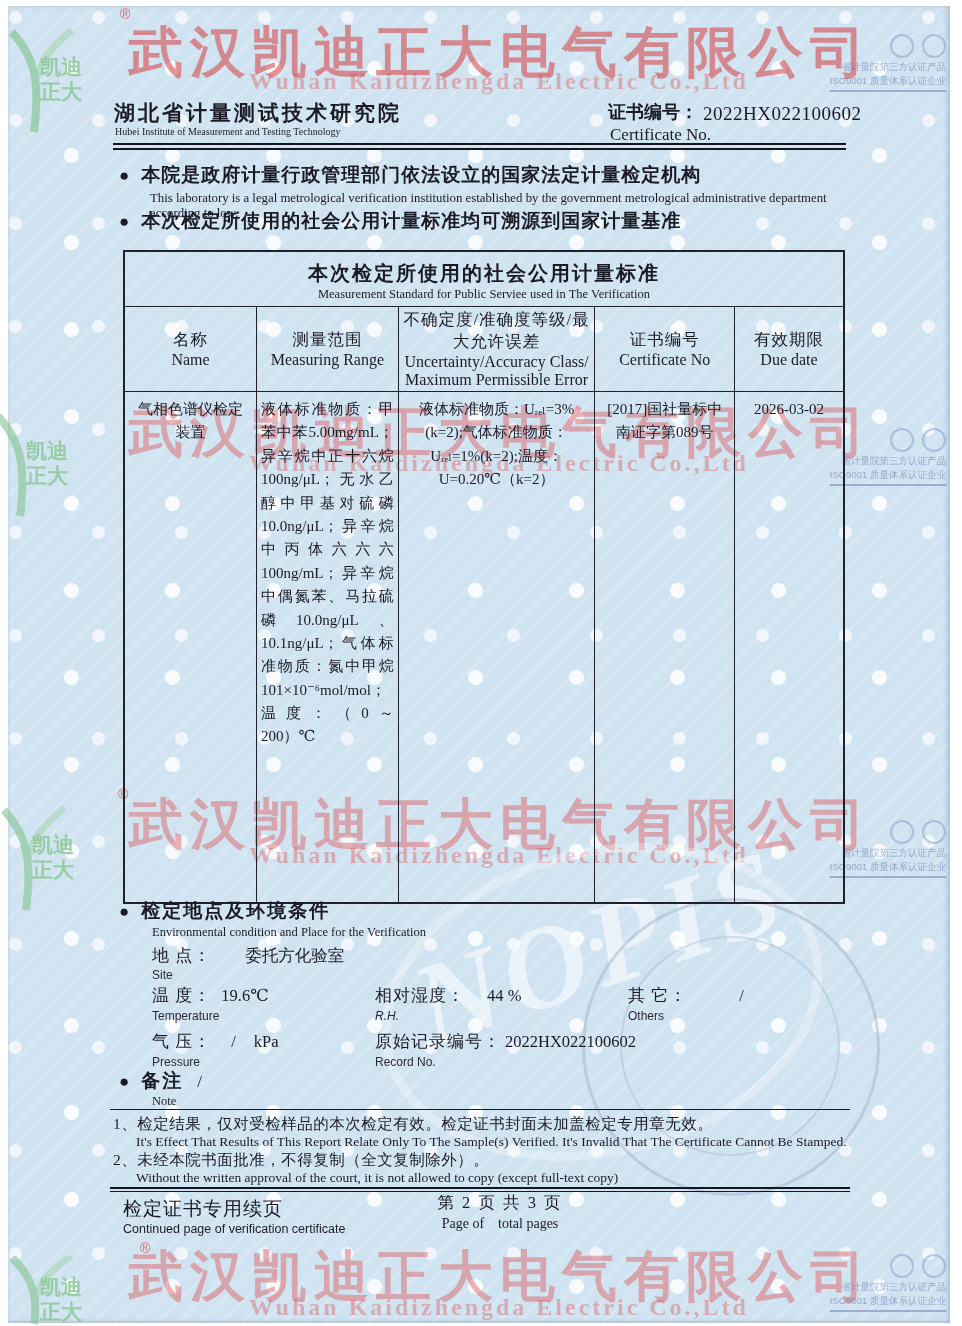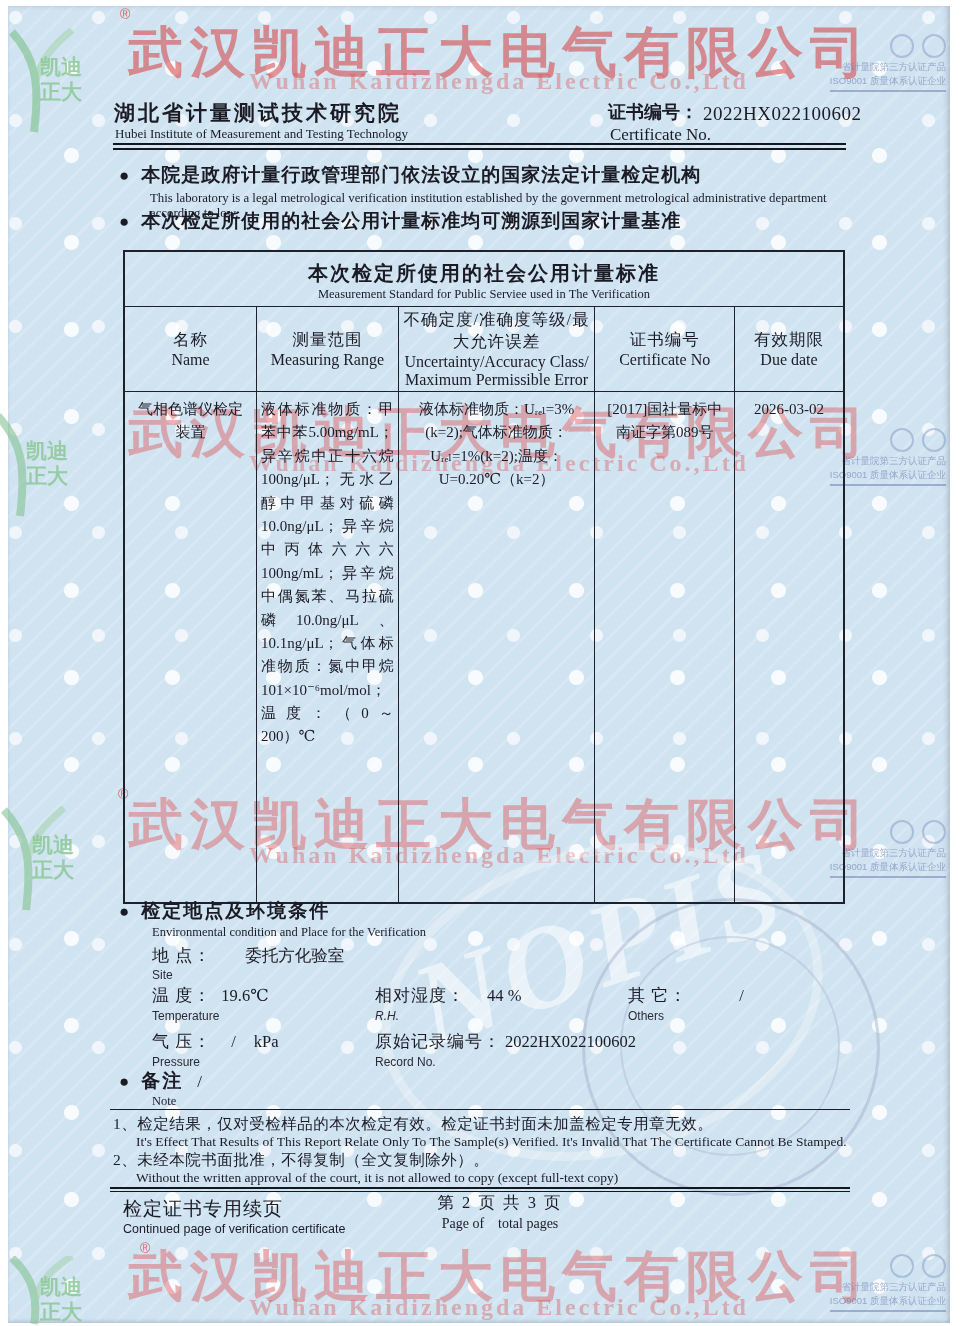--- a/index.html
+++ b/index.html
@@ -141,21 +141,21 @@
     <div>省计量院第三方认证产品</div>
     <div class="bl2">ISO9001 质量体系认证企业</div>
   </div>
 
   <div class="wm swoosh" style="left:378px;top:848px;"></div>
   <div class="wm nopis" style="left:408px;top:880px;">NOPIS</div>
   <div class="wm seal" style="left:582px;top:898px;width:292px;height:292px;"></div>
   <div class="wm seal-inner" style="left:620px;top:936px;width:216px;height:216px;"></div>
 
   <div class="ct hei" style="left:114px;top:99px;font-size:21px;letter-spacing:3px;">湖北省计量测试技术研究院</div>
-  <div class="ct song" style="left:115px;top:126px;font-size:13px;">Hubei Institute of Measurement and Testing Technology</div>
+  <div class="ct song" style="left:115px;top:126px;font-size:10px;">Hubei Institute of Measurement and Testing Technology</div>
   <div class="ct hei" style="left:608px;top:100px;font-size:18px;">证书编号：</div>
   <div class="ct song" style="left:610px;top:125px;font-size:17px;">Certificate No.</div>
   <div class="ct song" style="left:703px;top:103px;font-size:19px;letter-spacing:.5px;">2022HX022100602</div>
   <div class="ct rule-double" style="left:113px;top:143px;width:733px;"></div>
 
   <div class="ct" style="left:119px;top:162px;">
     <span class="bullet">●</span>
     <span class="hei" style="font-size:19px;letter-spacing:1px;margin-left:8px;">本院是政府计量行政管理部门依法设立的国家法定计量检定机构</span>
   </div>
   <div class="ct song" style="left:150px;top:191px;font-size:12.8px;width:710px;">This laboratory is a legal metrological verification institution established by the government metrological administrative department according to low.</div>

